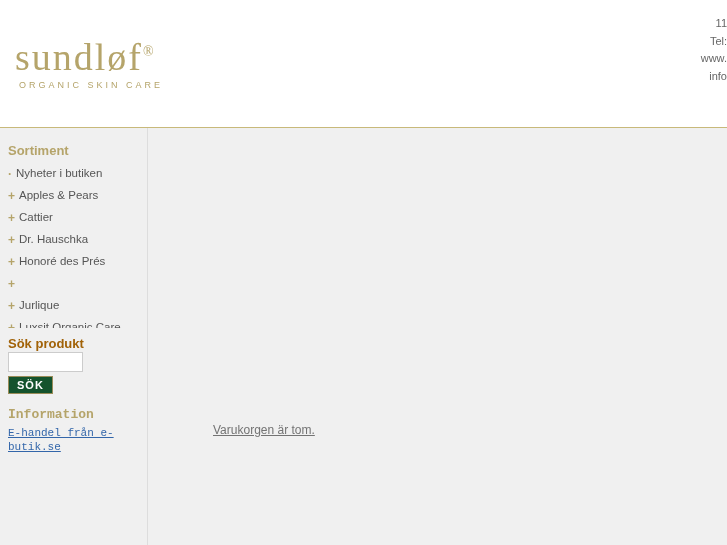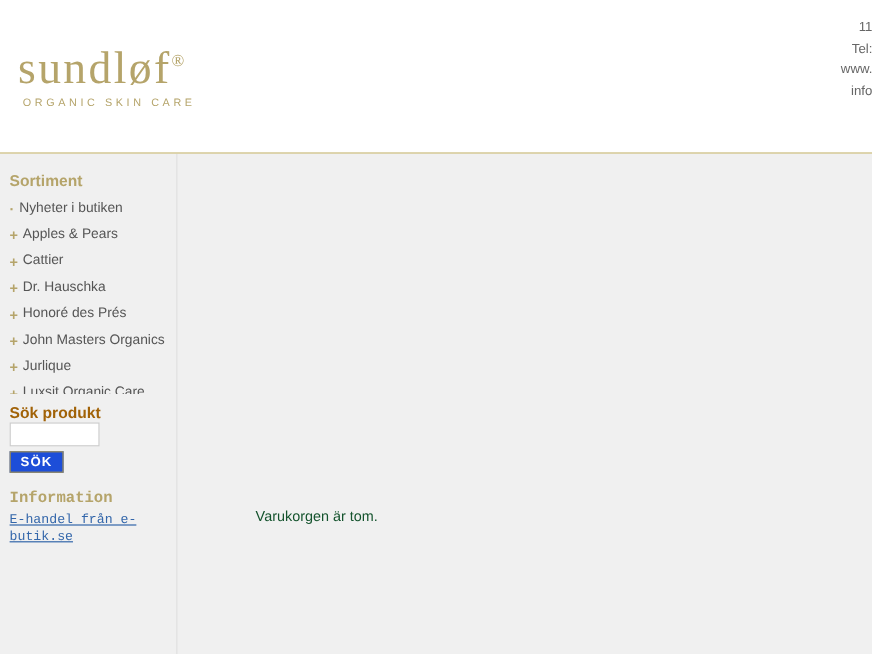--- a/index.html
+++ b/index.html
@@ -141,21 +141,21 @@
       height: 20px;
       border: 1px solid #ccc;
       background: #fff;
       font-size: 11px;
       padding: 1px 3px;
       display: block;
       margin-bottom: 4px;
     }
 
     .search-button {
-      background: #1d4ed8;
+      background: #14532d;
       color: #fff;
       border: 1px solid #9a8c58;
       padding: 2px 8px;
       font-size: 11px;
       font-weight: bold;
       cursor: pointer;
       letter-spacing: 1px;
     }
 
     .info-section {
@@ -183,23 +183,24 @@
       flex: 1;
       background: #f0f0f0;
       padding: 15px;
       display: flex;
       align-items: flex-start;
       justify-content: flex-start;
     }
 
     .cart-text {
       font-size: 12px;
-      color: #14532d;
+      color: #737373;
       margin-top: 280px;
       margin-left: 50px;
+      text-decoration: underline;
     }
   </style>
 </head>
 <body>
 
 <div class="header">
   <div class="logo-area">
     <div class="logo-text">
       sundl<span style="font-style:normal;">ø</span>f<span class="registered">®</span>
     </div>
@@ -235,21 +236,20 @@
         <div class="nav-item">
           <span class="bullet">+</span>
           <span>Dr. Hauschka</span>
         </div>
         <div class="nav-item">
           <span class="bullet">+</span>
           <span>Honoré des Prés</span>
         </div>
         <div class="nav-item">
           <span class="bullet">+</span>
-          <span>John Masters Organics</span>
         </div>
         <div class="nav-item">
           <span class="bullet">+</span>
           <span>Jurlique</span>
         </div>
         <div class="nav-item">
           <span class="bullet">+</span>
           <span>Luxsit Organic Care</span>
         </div>
       </div>

